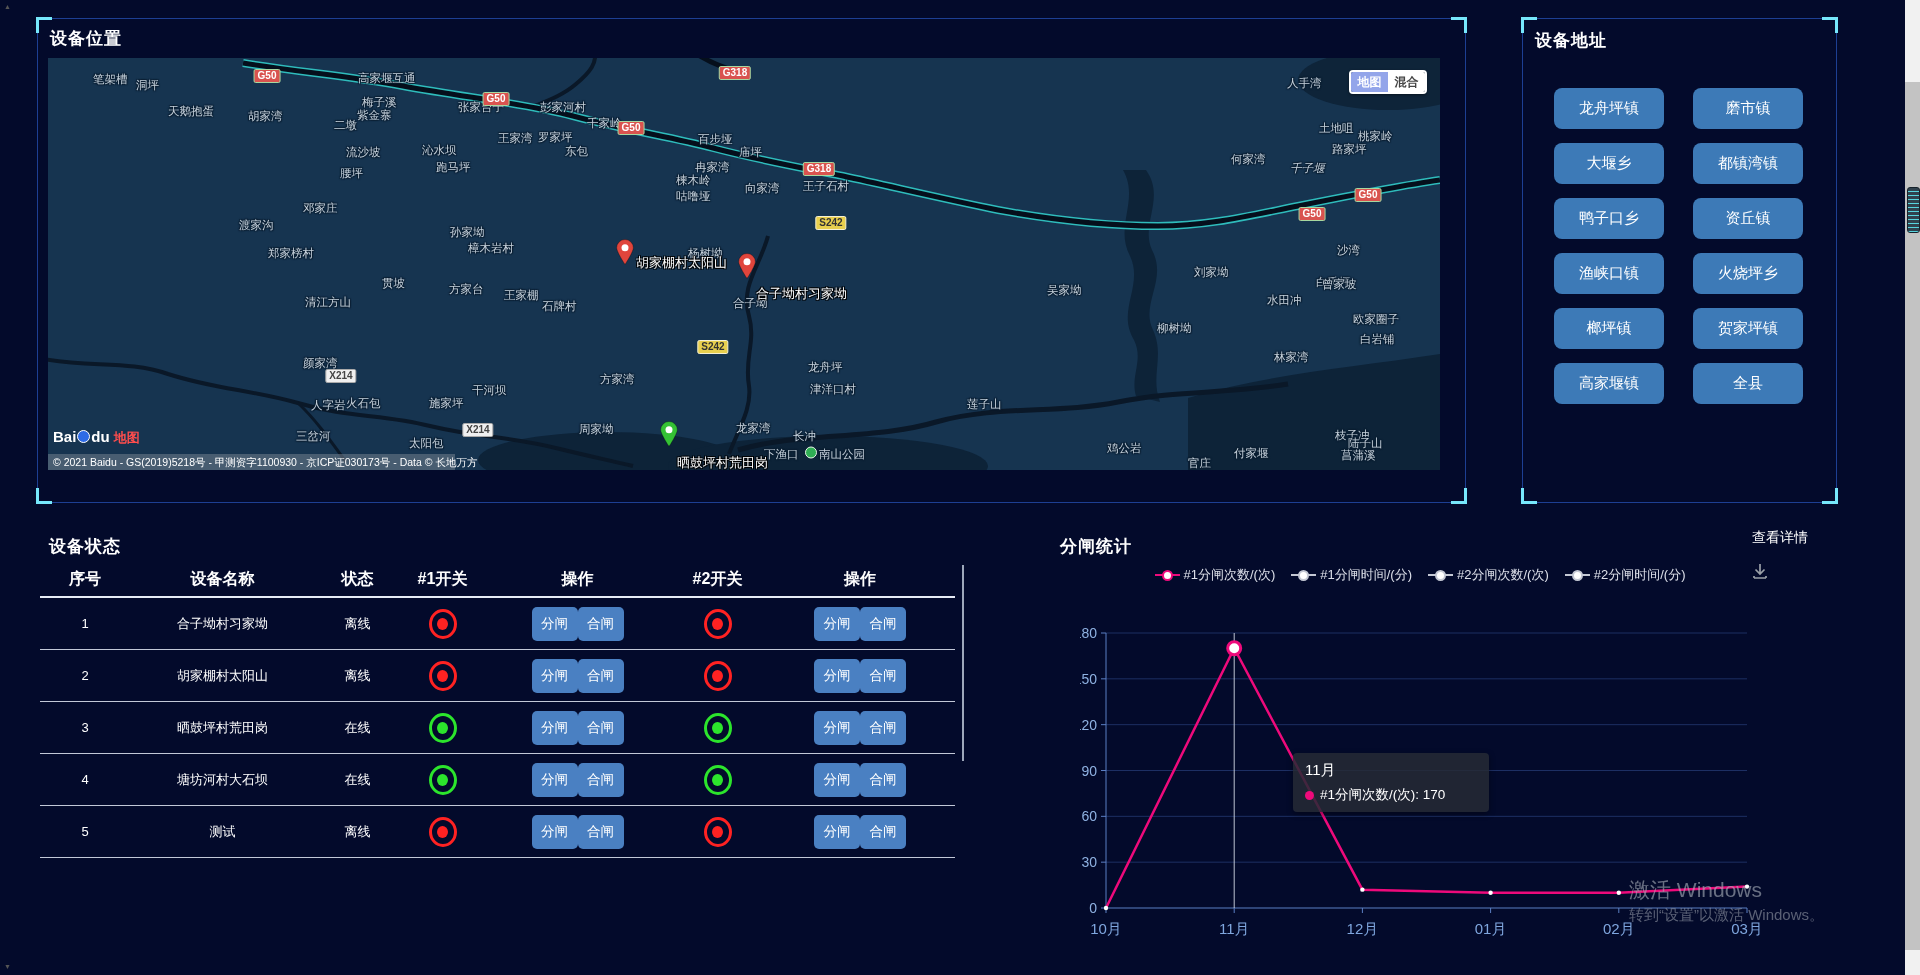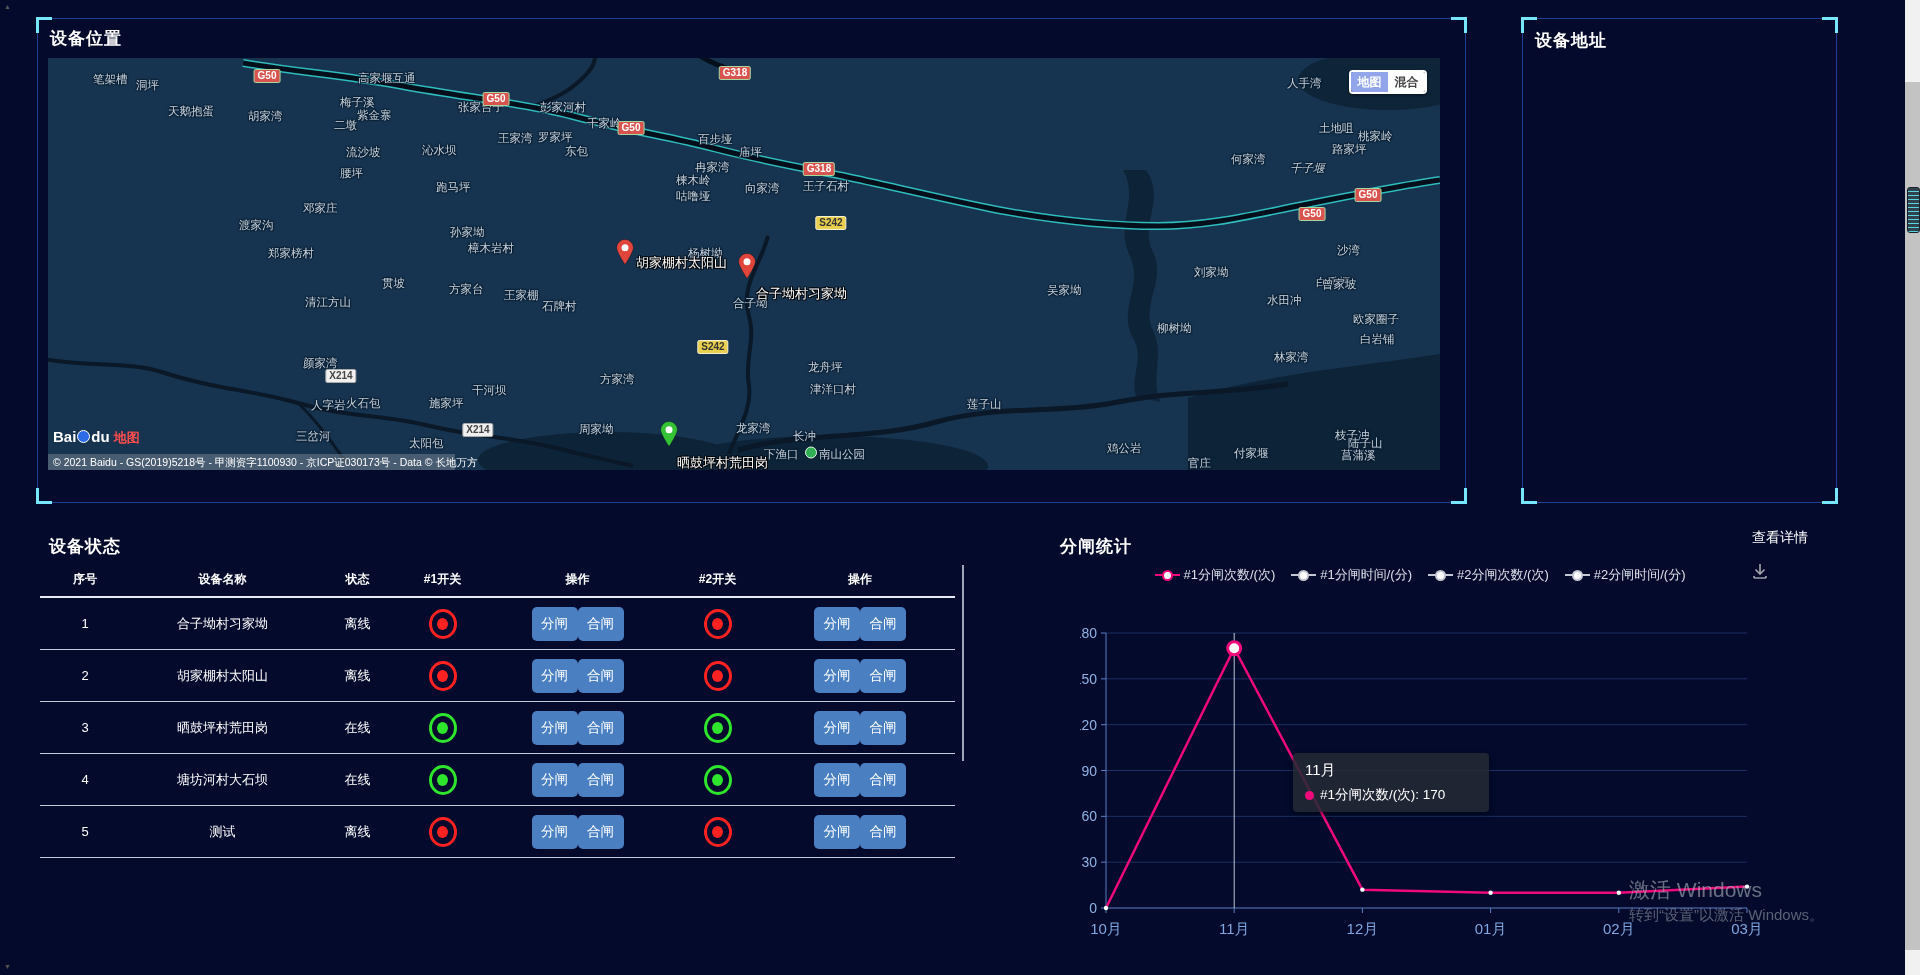--- a/index.html
+++ b/index.html
@@ -35,21 +35,21 @@
   #baidu-logo .mp{color:#ff4d4d;font-size:13px;}
   #map-copyright{position:absolute;left:0;top:396px;width:402px;height:16px;line-height:16px;
     background:rgba(115,128,140,0.55);color:#fff;font-size:10.5px;padding-left:5px;white-space:nowrap;}
   
   #addr-grid{position:absolute;left:31px;top:69px;display:grid;grid-template-columns:110px 110px;column-gap:29px;row-gap:14px;}
   .addr-btn{width:110px;height:41px;background:#3d7ab7;border-radius:8px;color:#fff;font-size:15px;
     display:flex;align-items:center;justify-content:center;cursor:pointer;}
   
   #dev-table{position:absolute;left:40px;top:562px;width:915px;color:#fff;}
   .thead{display:flex;height:34px;align-items:center;border-bottom:2px solid #e6ebf5;}
-  .th{font-size:12px;font-weight:700;text-align:center;}
+  .th{font-size:16px;font-weight:700;text-align:center;}
   .tr{display:flex;height:51px;align-items:center;border-bottom:1px solid rgba(228,234,246,0.85);}
   .td{font-size:13px;text-align:center;display:flex;align-items:center;justify-content:center;}
   .ind{display:inline-flex;width:22px;height:24px;border-radius:50%;border:3px solid;align-items:center;justify-content:center;}
   .ind span{width:11px;height:12px;border-radius:50%;display:block;}
   .td.btns{justify-content:center;}
   .act-btn{width:46px;height:34px;background:#4a80c2;border-radius:5px;color:#fff;font-size:13.5px;
     display:flex;align-items:center;justify-content:center;cursor:pointer;}
   #table-scroll{position:absolute;left:962px;top:565px;width:2px;height:196px;background:rgba(210,220,235,0.75);}
   
   #detail-link{position:absolute;left:1752px;top:529px;color:#fff;font-size:14px;cursor:pointer;}
@@ -100,27 +100,27 @@
       <path d="M640,-10 C660,5 680,12 700,16" fill="none" stroke="#050f1c" stroke-width="5"></path>
       <path d="M195,5 C250,14 300,18 355,28 C420,40 470,44 525,58 C585,74 620,78 665,90 C715,103 745,108 795,118 C850,130 900,142 950,152 C1000,161 1060,168 1110,168 C1160,168 1200,158 1250,148 C1300,138 1350,128 1392,122" fill="none" stroke="#2fbcbc" stroke-width="8"></path>
       <path d="M195,5 C250,14 300,18 355,28 C420,40 470,44 525,58 C585,74 620,78 665,90 C715,103 745,108 795,118 C850,130 900,142 950,152 C1000,161 1060,168 1110,168 C1160,168 1200,158 1250,148 C1300,138 1350,128 1392,122" fill="none" stroke="#050f1c" stroke-width="5"></path>
     </svg>
     <div id="map-labels">
         <span class="maplbl" style="left: 45px; top: 21px;">笔架槽</span>
         <span class="maplbl" style="left: 88px; top: 27px;">洞坪</span>
         <span class="maplbl" style="left: 120px; top: 53px;">天鹅抱蛋</span>
         <span class="maplbl" style="left: 200px; top: 58px;">胡家湾</span>
         <span class="maplbl" style="left: 310px; top: 20px;">高家堰互通</span>
-        <span class="maplbl" style="left: 292px; top: 44px; text-align: center;">梅子溪</span>
+        <span class="maplbl" style="left: 314px; top: 44px; text-align: center;">梅子溪</span>
         <span class="maplbl" style="left: 309px; top: 57px;">紫金寨</span>
         <span class="maplbl" style="left: 286px; top: 67px;">二墩</span>
         <span class="maplbl" style="left: 298px; top: 94px;">流沙坡</span>
         <span class="maplbl" style="left: 374px; top: 92px;">沁水坝</span>
         <span class="maplbl" style="left: 292px; top: 115px;">腰坪</span>
-        <span class="maplbl" style="left: 388px; top: 129px;">跑马坪</span>
+        <span class="maplbl" style="left: 388px; top: 109px;">跑马坪</span>
         <span class="maplbl" style="left: 191px; top: 167px;">渡家沟</span>
         <span class="maplbl" style="left: 255px; top: 150px;">邓家庄</span>
         <span class="maplbl" style="left: 220px; top: 195px;">郑家榜村</span>
         <span class="maplbl" style="left: 402px; top: 174px;">孙家坳</span>
         <span class="maplbl" style="left: 420px; top: 190px;">樟木岩村</span>
         <span class="maplbl" style="left: 334px; top: 225px; text-align: center;">贯坡</span>
         <span class="maplbl" style="left: 257px; top: 244px;">清江方山</span>
         <span class="maplbl" style="left: 401px; top: 231px;">方家台</span>
         <span class="maplbl" style="left: 456px; top: 237px;">王家棚</span>
         <span class="maplbl" style="left: 494px; top: 248px;">石牌村</span>
@@ -219,20 +219,34 @@
     <div id="map-copyright">© 2021 Baidu - GS(2019)5218号 - 甲测资字1100930 - 京ICP证030173号 - Data © 长地万方</div>
   </div>
 </div>
 
 <div class="panel" style="left:1522px;top:18px;width:313px;height:483px;">
   <span class="corner c-tl"></span>
   <span class="corner c-tr"></span>
   <span class="corner c-bl"></span>
   <span class="corner c-br"></span>
   <div class="panel-title" style="left:12px;top:10px;">设备地址</div>
+  <div id="addr-grid">
+      <div class="addr-btn">龙舟坪镇</div>
+      <div class="addr-btn">磨市镇</div>
+      <div class="addr-btn">大堰乡</div>
+      <div class="addr-btn">都镇湾镇</div>
+      <div class="addr-btn">鸭子口乡</div>
+      <div class="addr-btn">资丘镇</div>
+      <div class="addr-btn">渔峡口镇</div>
+      <div class="addr-btn">火烧坪乡</div>
+      <div class="addr-btn">榔坪镇</div>
+      <div class="addr-btn">贺家坪镇</div>
+      <div class="addr-btn">高家堰镇</div>
+      <div class="addr-btn">全县</div>
+    </div>
 </div>
 
 <div class="sec-title" style="left:49px;top:535px;">设备状态</div>
 <div id="dev-table">
   <div class="thead">
       <div class="th" style="width: 90px;">序号</div>
       <div class="th" style="width: 185px;">设备名称</div>
       <div class="th" style="width: 85px;">状态</div>
       <div class="th" style="width: 85px;">#1开关</div>
       <div class="th" style="width: 185px;">操作</div>

